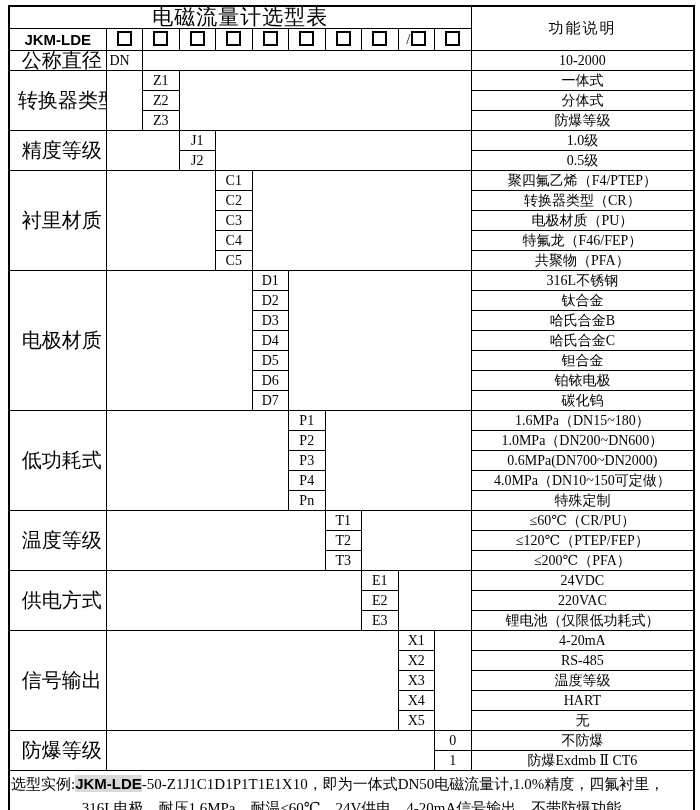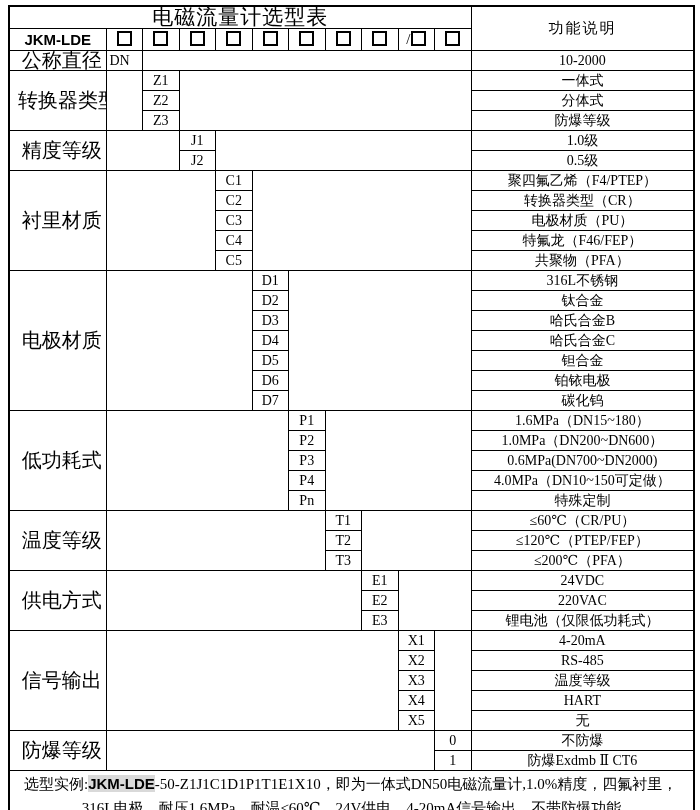--- a/index.html
+++ b/index.html
@@ -32,21 +32,21 @@
     display:inline-block;width:11px;height:11px;
     border:2px solid #000;background:#fff;vertical-align:-2px;
   }
   .slash{font-size:15px;margin-right:1px;}
   .label-cell{font-size:20px;padding-left:8px;}
   .code-cell{font-size:14px;}
   .code-cell.left{text-align:left;padding-left:3px;}
   .desc-cell{font-size:14px;}
   .empty-cell{background:#fff;}
   .example-cell{height:50px;line-height:24px;font-size:15px;white-space:normal;}
-  .ex-line1{text-align:left;padding-left:14px;}
+  .ex-line1{text-align:left;padding-left:1px;}
   .ex-line2{text-align:center;}
   .model-badge{
     font-family:"Liberation Sans","DejaVu Sans",sans-serif;
     font-weight:bold;background:#d9d9d9;
   }
 </style>
 </head>
 <body>
 
 <div class="page">

